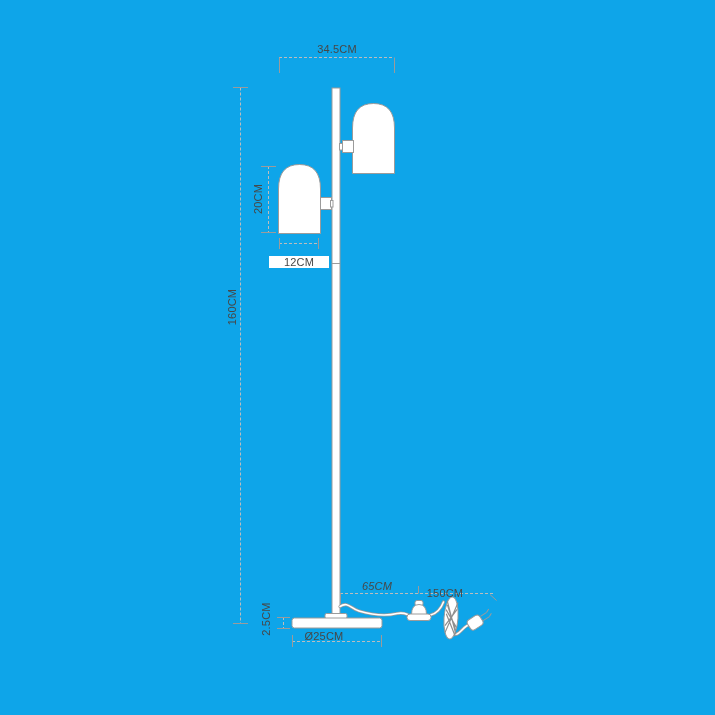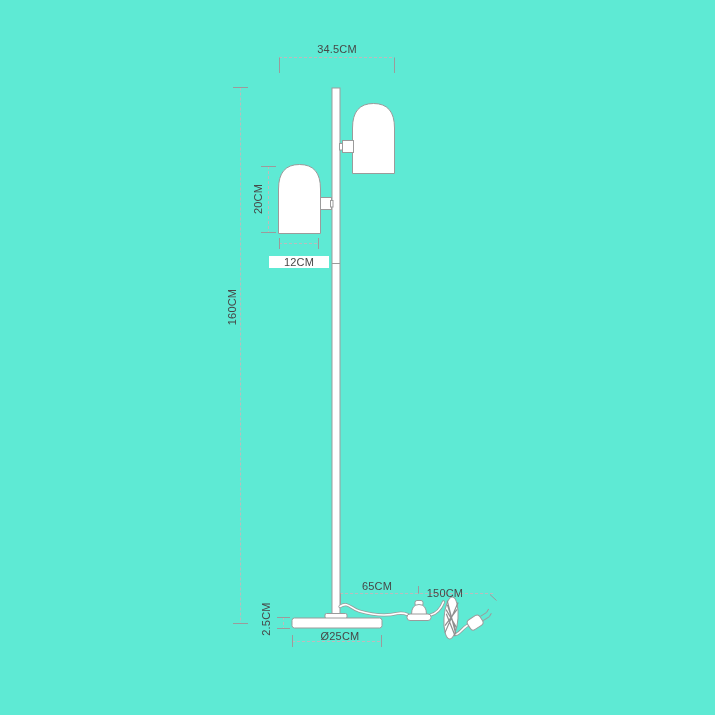--- a/index.html
+++ b/index.html
@@ -1,17 +1,17 @@
 <!DOCTYPE html>
 <html><head>
 <meta charset="utf-8">
 <style>
   html,body{margin:0;padding:0;background:#fff;}
   .canvas{
-    position:relative;width:715px;height:715px;background:#5eead4;
+    position:relative;width:715px;height:715px;background:#0ea5e9;
     font-family:"Liberation Sans", sans-serif;overflow:hidden;
   }
   .canvas svg{position:absolute;left:0;top:0;}
   .dim-label{
     position:absolute;font-size:11px;color:#474747;text-align:center;
     line-height:12px;height:12px;letter-spacing:0.2px;white-space:nowrap;
   }
   .rot{transform:rotate(-90deg);transform-origin:center center;}
   .mask{background:#ffffff;}
   
@@ -110,19 +110,19 @@
   <div class="dim-label" style="left:279px;top:43px;width:116px;">34.5CM</div>
 
   <div class="dim-label rot" style="left:202px;top:301px;width:60px;">160CM</div>
 
   <div class="dim-label rot" style="left:233px;top:193px;width:50px;">20CM</div>
 
   <div class="dim-label mask" style="left:269px;top:236px;width:60px;margin-top:20px;">12CM</div>
 
   <div class="dim-label rot" style="left:241px;top:613px;width:50px;">2.5CM</div>
 
-  <div class="dim-label" style="left:300px;top:630px;width:80px;">Ø25CM</div>
+  <div class="dim-label" style="left:284px;top:630px;width:80px;">Ø25CM</div>
 
-  <div class="dim-label" style="left:347px;top:580px;width:60px;">65CM</div>
+  <div class="dim-label" style="left:347px;top:580px;width:60px;font-style:italic;">65CM</div>
 
   <div class="dim-label" style="left:415px;top:579px;width:60px;margin-top:8px;">150CM</div>
 
 </div>
 
 </body></html>

